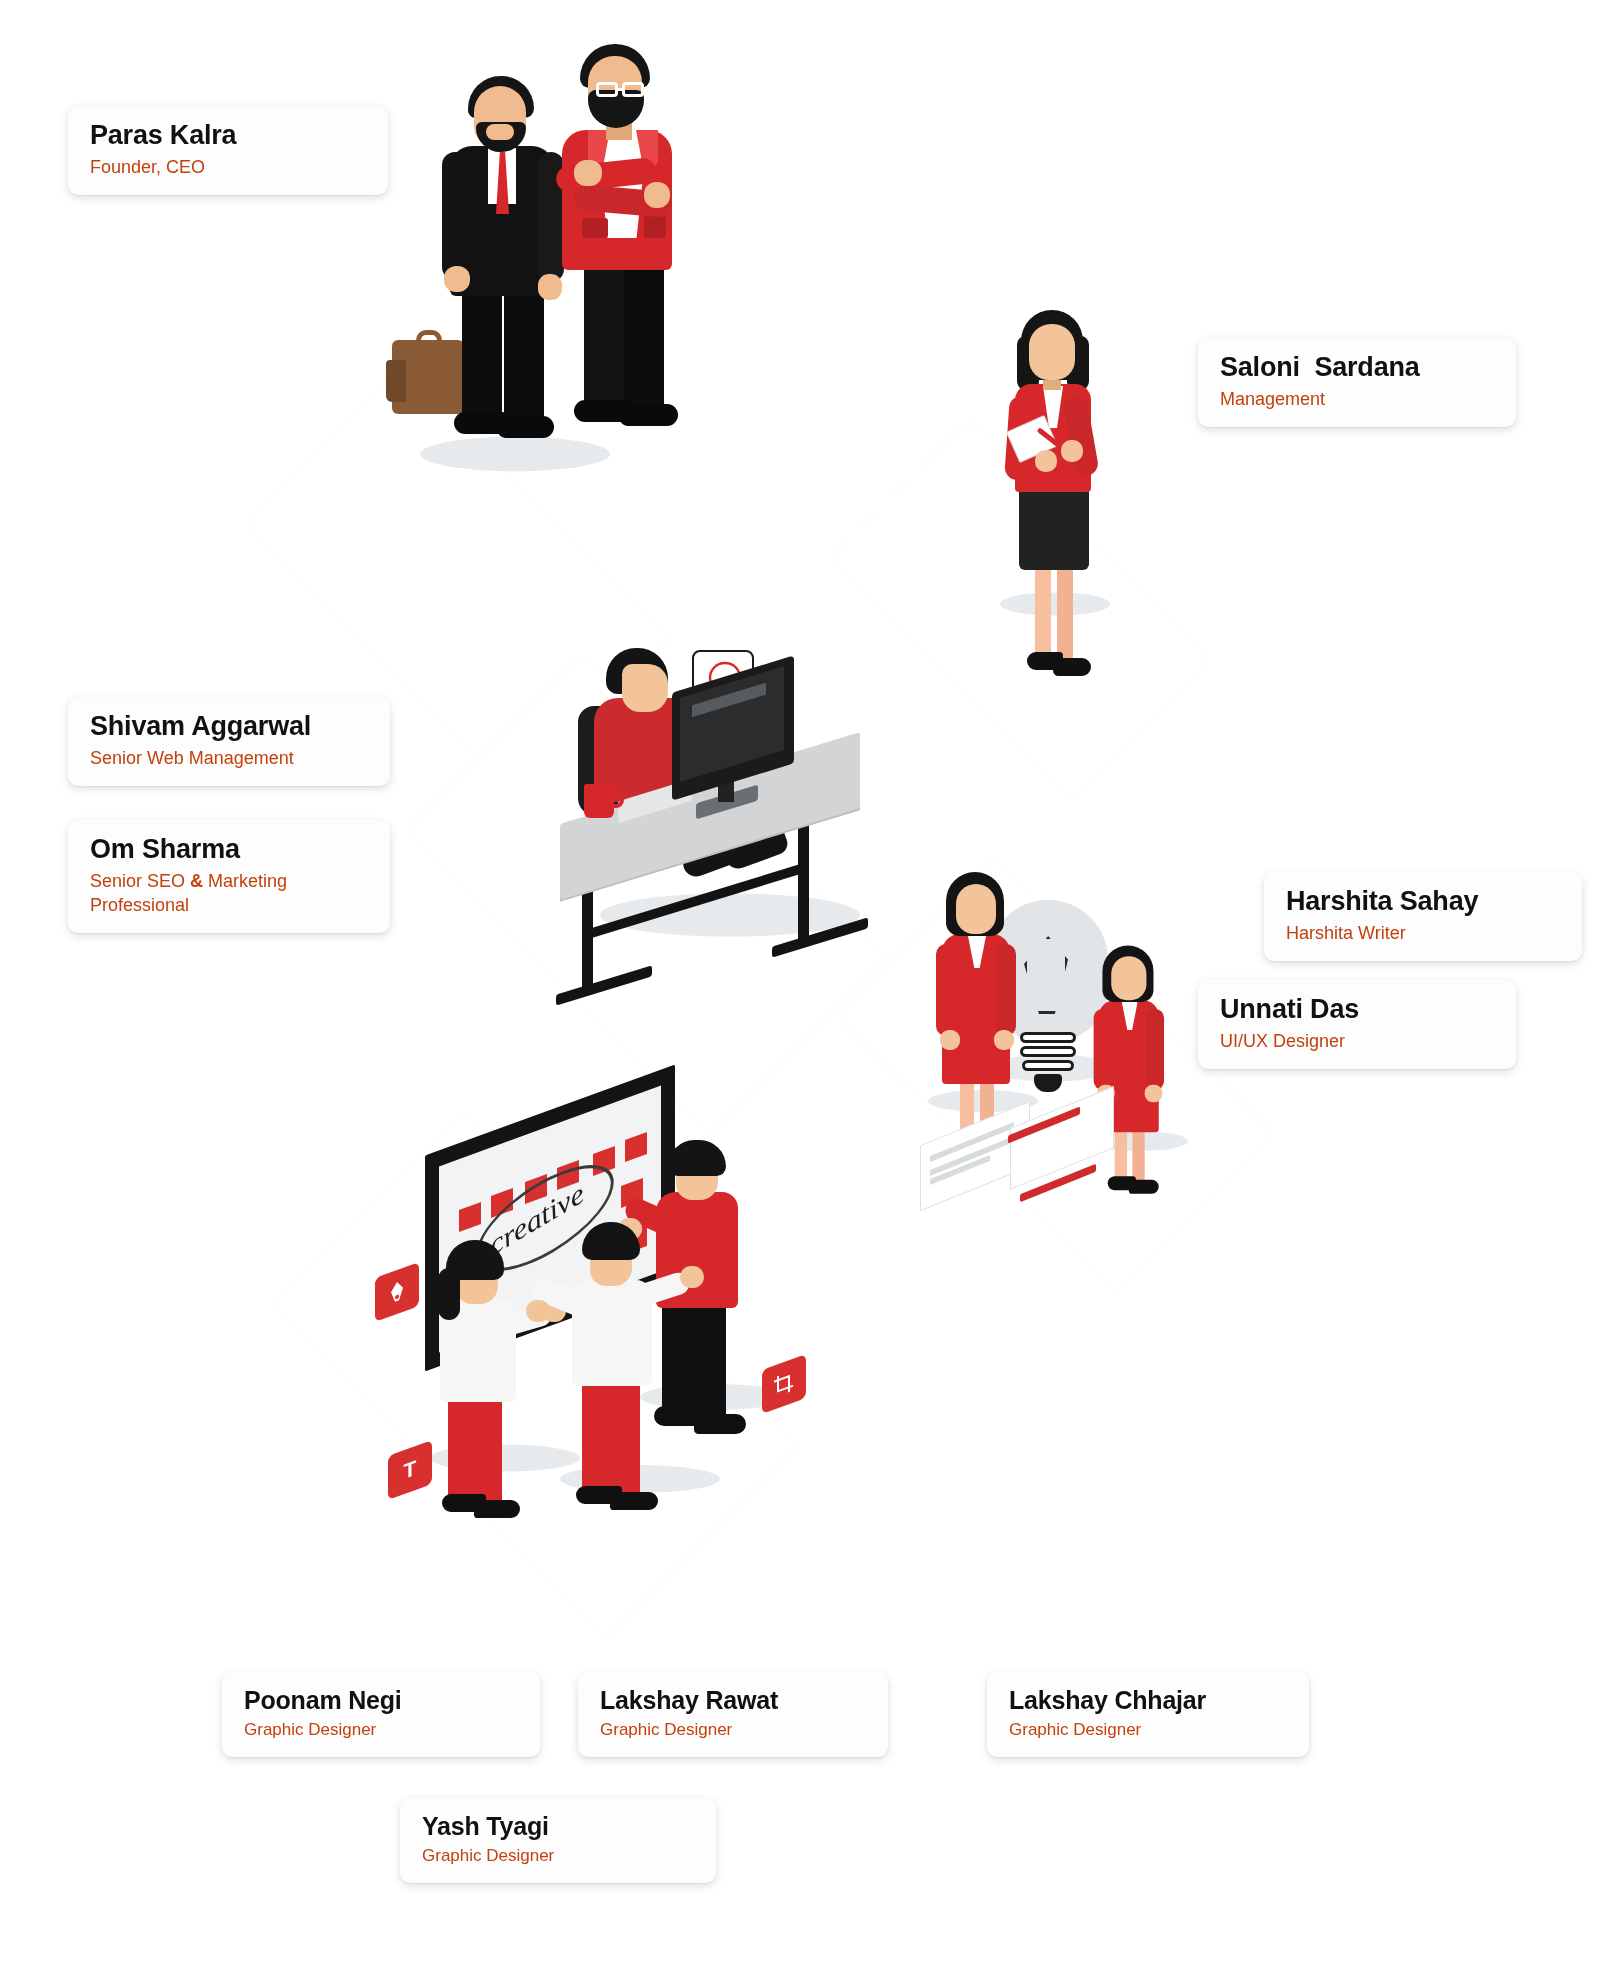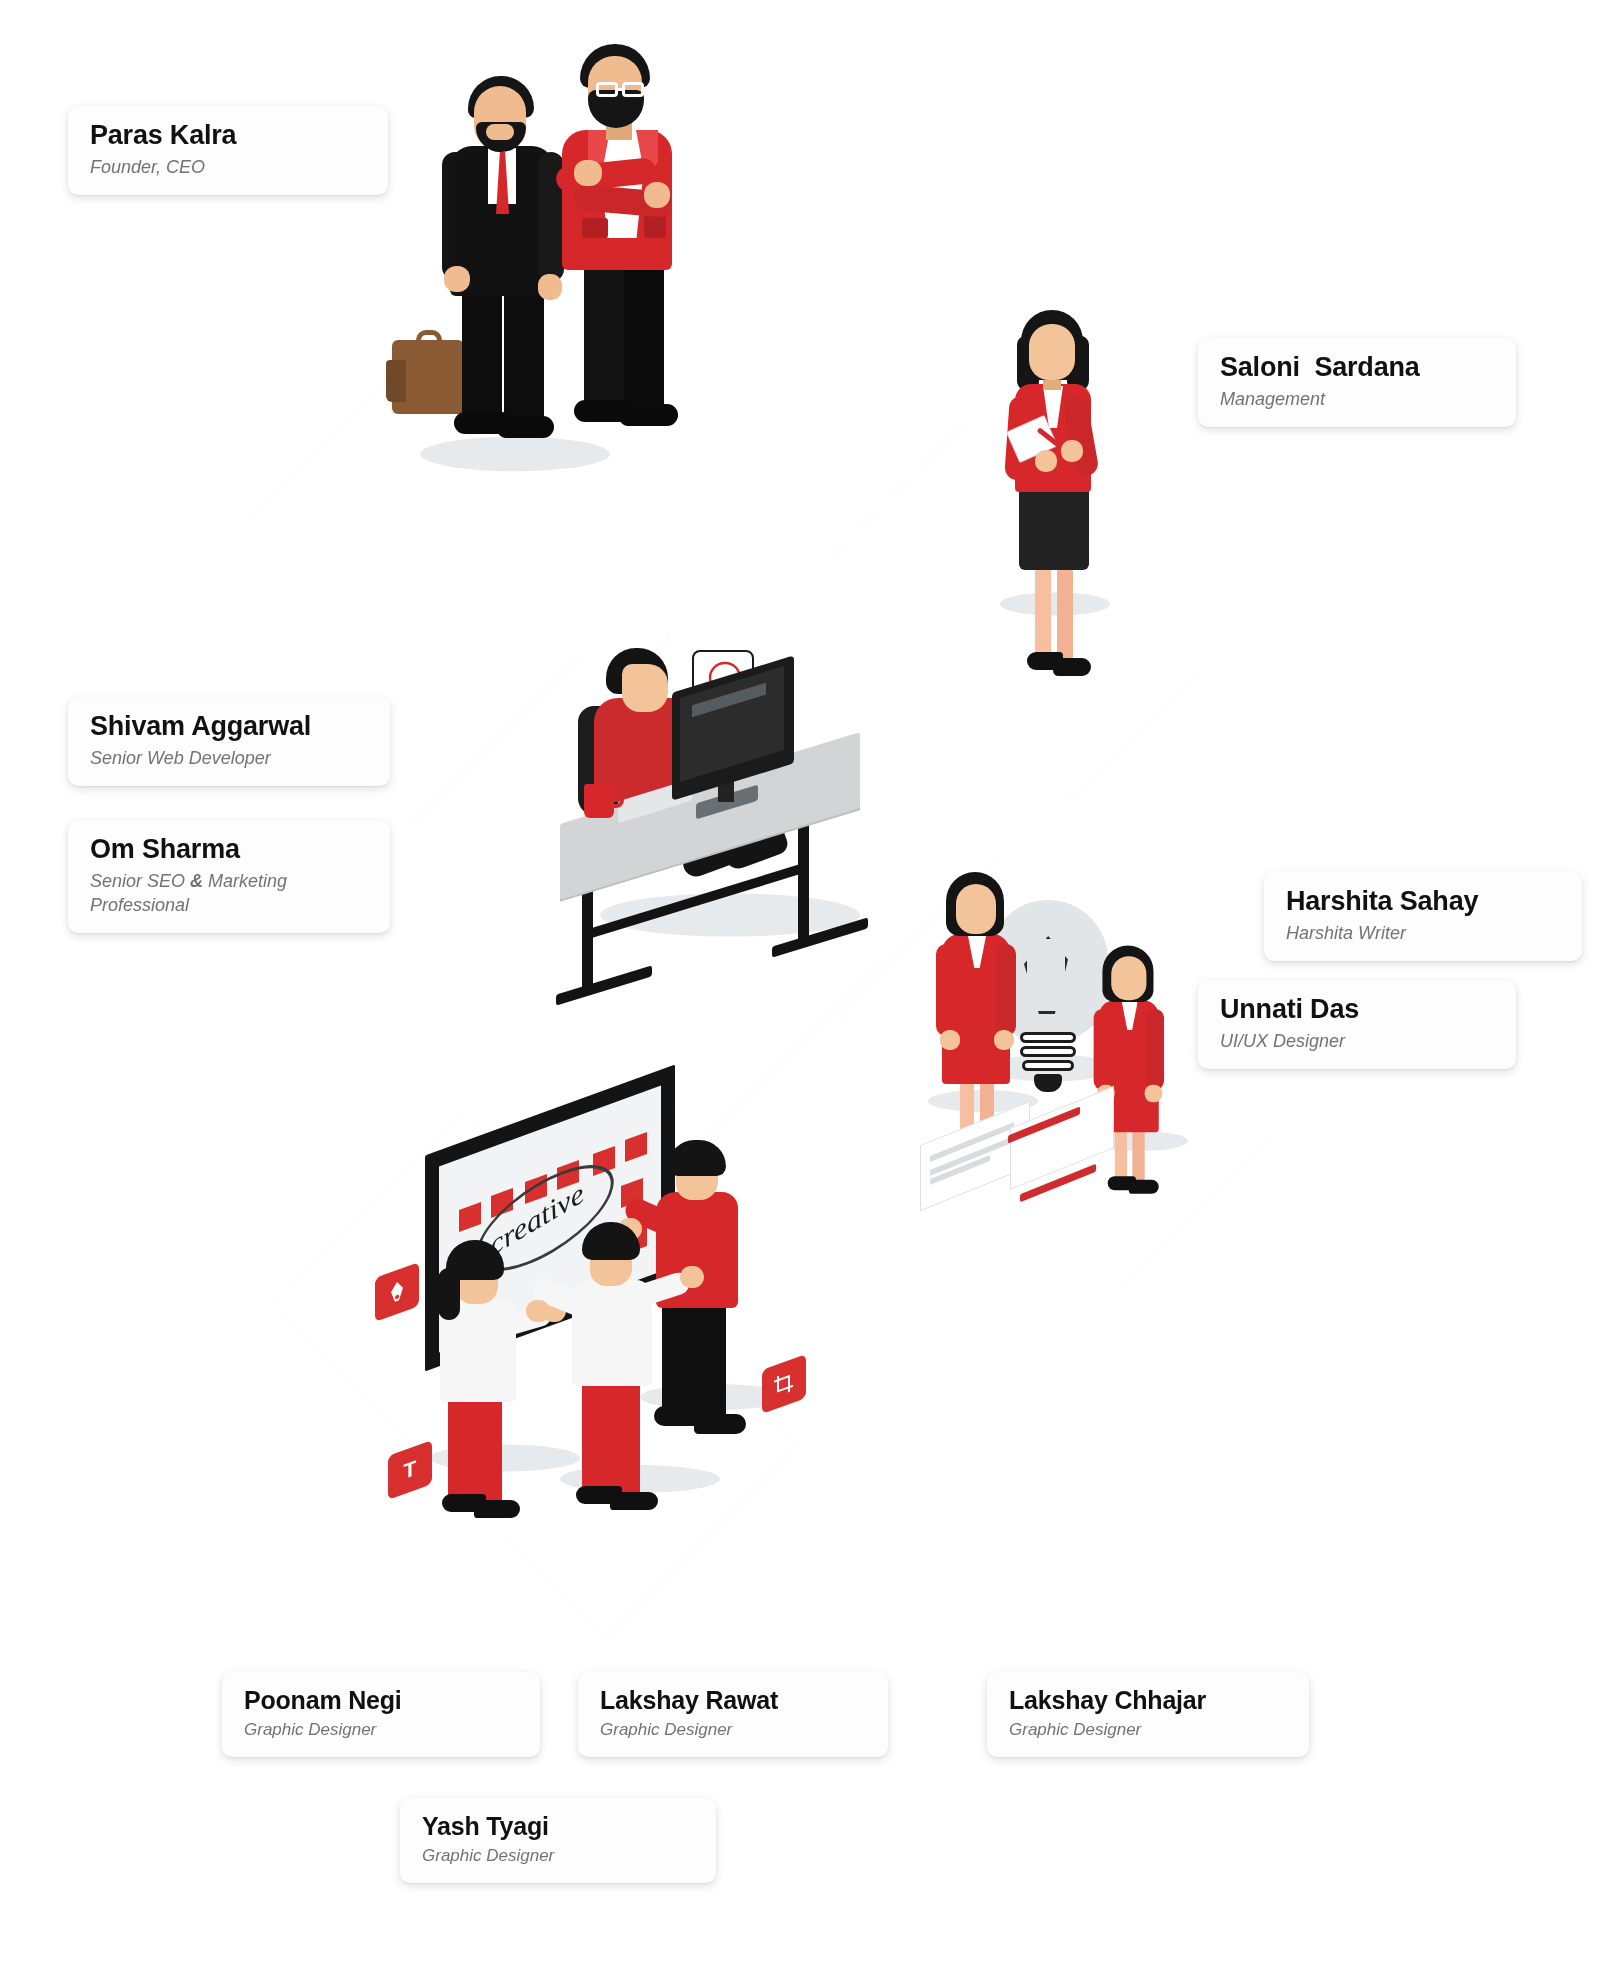--- a/index.html
+++ b/index.html
@@ -59,22 +59,22 @@
     border-radius:10px;
     box-shadow:0 3px 10px rgba(0,0,0,0.13), 0 1px 2px rgba(0,0,0,0.06);
     padding:14px 22px 16px 22px;
     z-index:40;
   }
   .card .nm{
     font-size:27px; font-weight:700; letter-spacing:-0.2px;
     color:#111111; line-height:1.18; white-space:pre;
   }
   .card .rl{
-    font-size:18px; font-weight:400; color:#737373;
-    line-height:1.35; margin-top:3px; white-space:pre-line;font-style:italic;
+    font-size:18px; font-weight:400; color:#c2410c;
+    line-height:1.35; margin-top:3px; white-space:pre-line;
   }
   .card .rl b{ font-weight:700; }
   .card.sm .nm{ font-size:25px; }
   .card.sm .rl{ font-size:17px; }
 
   
   .fig{ position:absolute; z-index:30; }
   .floorShadow{
     position:absolute; background:#e7eaec; border-radius:50%;
     transform: scaleY(.48); z-index:29;
@@ -556,21 +556,21 @@
   </div>
 
 
   <div class="card" style="left:1198px; top:338px; width:318px;">
     <div class="nm">Saloni  Sardana</div>
     <div class="rl">Management</div>
   </div>
 
   <div class="card" style="left:68px; top:697px; width:322px;">
     <div class="nm">Shivam Aggarwal</div>
-    <div class="rl">Senior Web Developer</div>
+    <div class="rl">Senior Web Management</div>
   </div>
 
   <div class="card" style="left:68px; top:820px; width:322px;">
     <div class="nm">Om Sharma</div>
     <div class="rl"><span>Senior SEO </span><b>&amp;</b><span> Marketing</span><br><span>Professional</span></div>
   </div>
 
   <div class="card" style="left:1264px; top:872px; width:318px;">
     <div class="nm">Harshita Sahay</div>
     <div class="rl">Harshita Writer</div>

